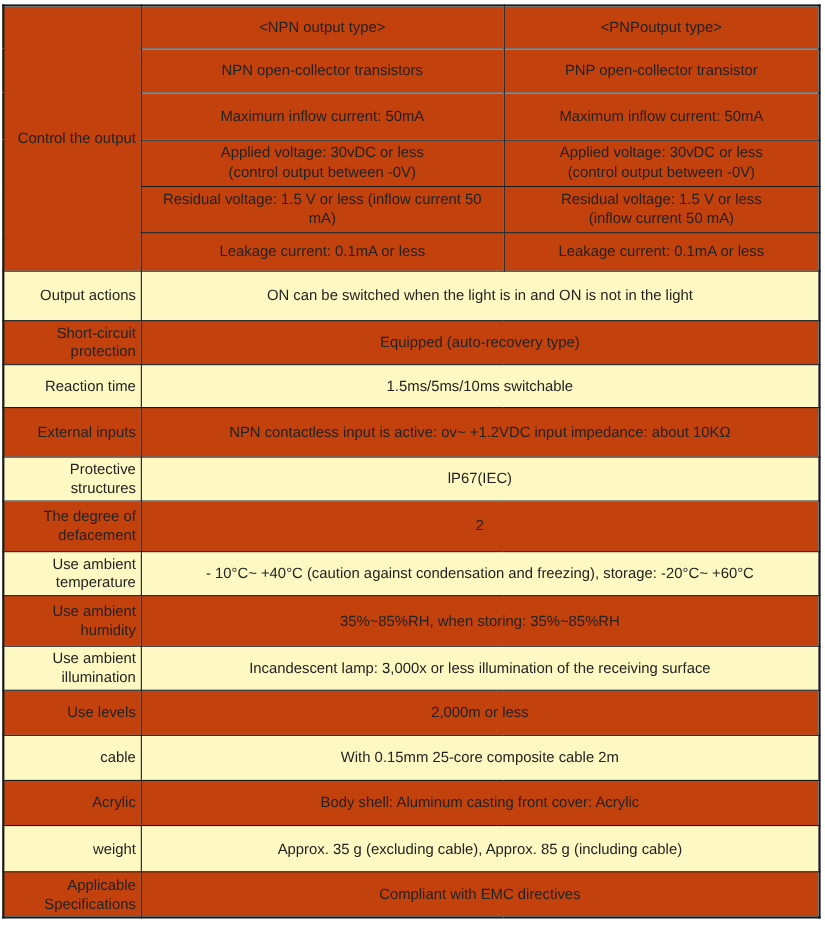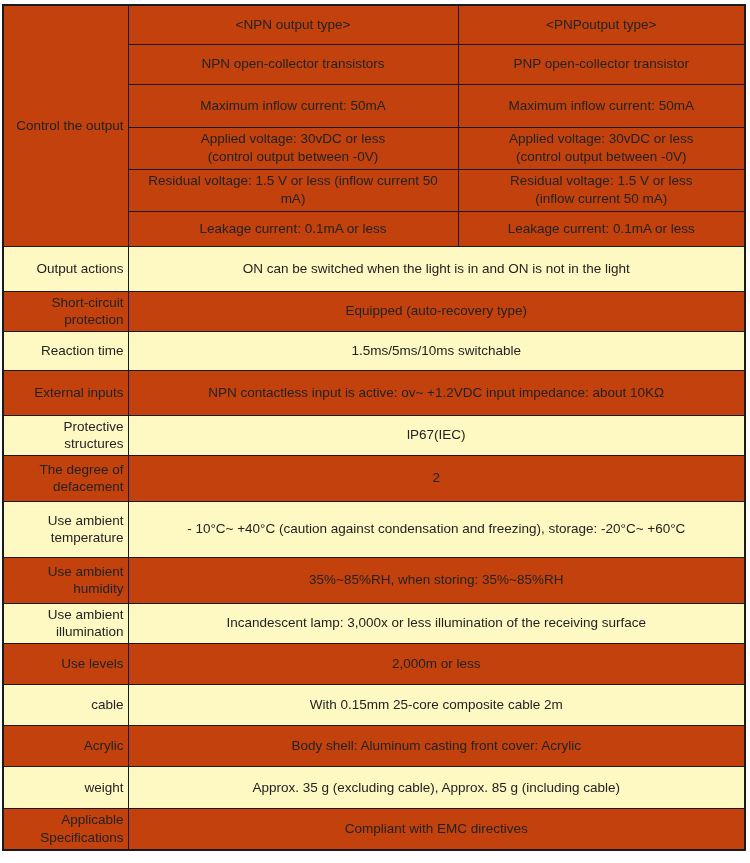--- a/index.html
+++ b/index.html
@@ -105,21 +105,21 @@
         <td class="value" colspan="2">NPN contactless input is active: ov~ +1.2VDC input impedance: about 10KΩ</td>
       </tr>
       <tr class="white" style="height:40px">
         <td class="label">Protective structures</td>
         <td class="value" colspan="2">lP67(IEC)</td>
       </tr>
       <tr class="blue" style="height:46px">
         <td class="label">The degree of defacement</td>
         <td class="value" colspan="2">2</td>
       </tr>
-      <tr class="white" style="height:56px">
+      <tr class="white" style="height:40px">
         <td class="label">Use ambient temperature</td>
         <td class="value" colspan="2">- 10°C~ +40°C (caution against condensation and freezing), storage: -20°C~ +60°C</td>
       </tr>
       <tr class="blue" style="height:46px">
         <td class="label">Use ambient humidity</td>
         <td class="value" colspan="2">35%~85%RH, when storing: 35%~85%RH</td>
       </tr>
       <tr class="white" style="height:28px">
         <td class="label">Use ambient illumination</td>
         <td class="value" colspan="2">Incandescent lamp: 3,000x or less illumination of the receiving surface</td>

